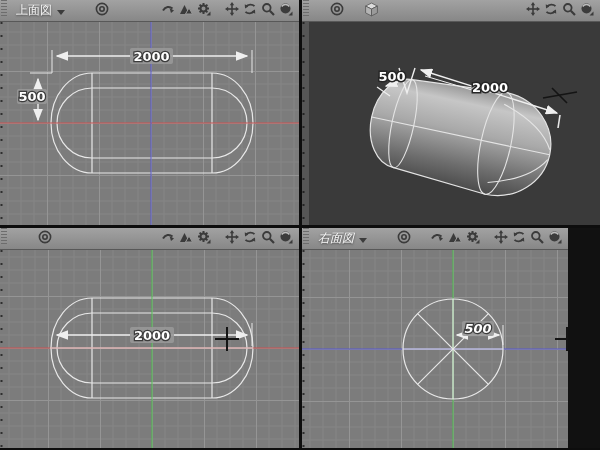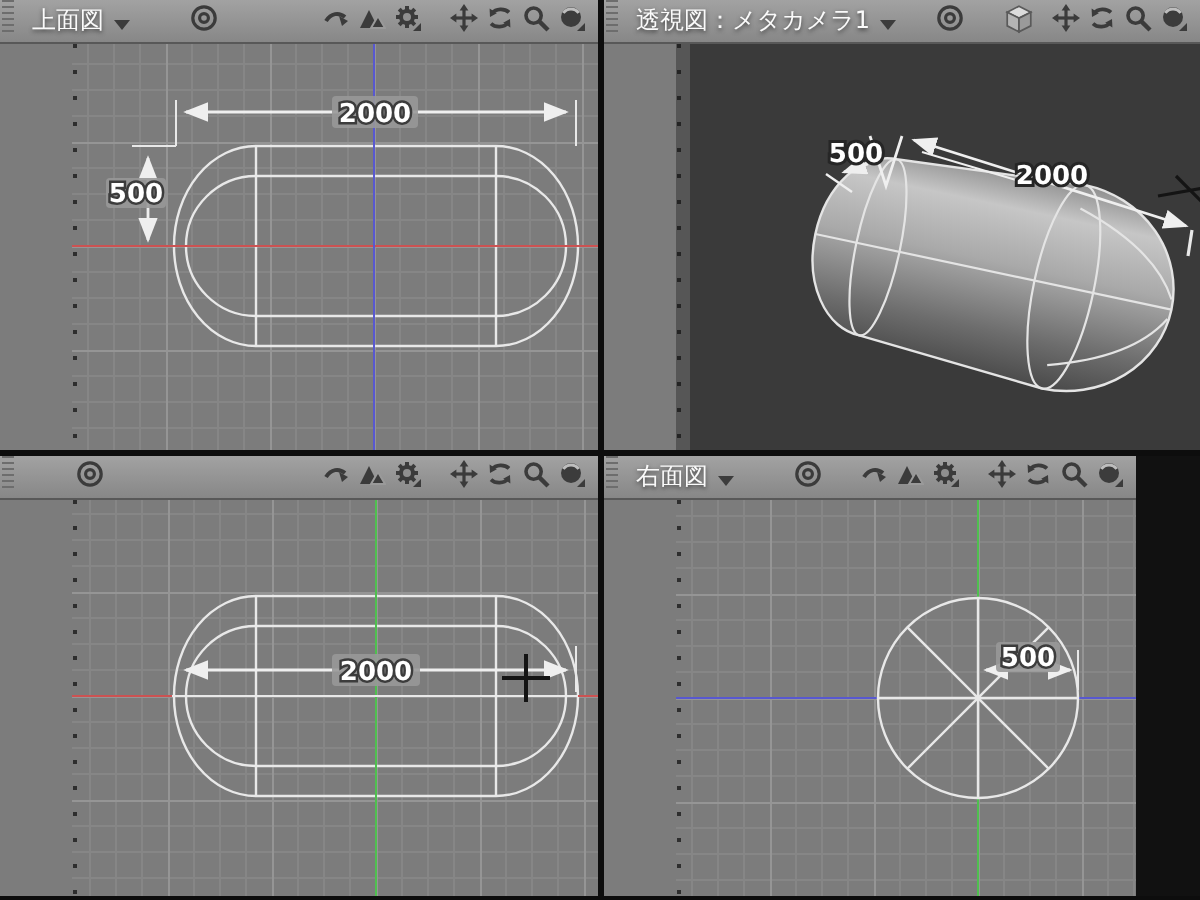--- a/index.html
+++ b/index.html
@@ -6,21 +6,21 @@
   *{box-sizing:border-box;}
   #stage{
     position:relative;width:600px;height:450px;overflow:hidden;
     font-family:"DejaVu Sans","Liberation Sans",sans-serif;
     background:#111;
   }
   .viewport{position:absolute;overflow:hidden;background:#7c7c7c;}
   #vp-top{left:0;top:0;width:299px;height:225px;}
   #vp-persp{left:302px;top:0;width:298px;height:225px;}
   #vp-front{left:0;top:228px;width:299px;height:222px;}
-  #vp-right{left:302px;top:228px;width:266px;height:222px;}
+  #vp-right{left:302px;top:228px;width:266px;height:222px;font-style:italic;}
   .divider-v{position:absolute;left:299px;top:0;width:3px;height:450px;background:#0d0d0d;}
   .divider-h{position:absolute;left:0;top:225px;width:600px;height:3px;background:#0d0d0d;}
   .bottom-strip{position:absolute;left:0;top:448px;width:600px;height:2px;background:#0d0d0d;}
 
   .vp-header{
     height:22px;display:flex;align-items:flex-start;
     background:linear-gradient(#a2a2a2,#878787);
     border-bottom:1px solid #585858;
     padding:0 4px 16px 0;position:relative;z-index:3;
   }
@@ -31,21 +31,21 @@
     display:flex;align-items:center;gap:5px;color:#fafafa;font-size:12px;
     text-shadow:0 1px 2px rgba(40,40,40,.8);padding:2px 4px;cursor:default;white-space:nowrap;
   }
   .tri-down{width:0;height:0;border-left:4px solid transparent;border-right:4px solid transparent;
     border-top:5px solid #3c3c3c;margin-top:4px;}
   .icon-btn{width:18px;height:18px;display:flex;align-items:center;justify-content:center;position:relative;}
   .icon-btn svg{display:block;}
   .hgroup{display:flex;align-items:center;}
   .push{margin-left:auto;}
   .gap-sm{margin-left:10px;}
-  .vp-canvas{position:relative;padding-left:36px;}
+  .vp-canvas{position:relative;}
   .snap-badge{
     position:absolute;right:3px;bottom:4px;background:#282828;color:#fff;
     font-size:12px;padding:2px 7px;line-height:15px;white-space:nowrap;
   }
   svg text.dim{
     font-family:"DejaVu Sans","Liberation Sans",sans-serif;
     font-size:13px;font-weight:bold;fill:#ffffff;
     stroke:#3c3c3c;stroke-width:2.5px;paint-order:stroke;
     text-anchor:middle;
   }
@@ -171,24 +171,20 @@
           <rect x="17" y="67" width="30" height="15" rx="2" fill="#989898" opacity="0.9"></rect>
           <text class="dim" x="32" y="79">500</text>
         </g>
       </svg>
     </div>
   </div>
 
   <div class="viewport" id="vp-persp">
     <div class="vp-header">
       <div class="grip"></div>
-      <div class="vp-title">
-        <span>透視図：メタカメラ1</span>
-        <span class="tri-down"></span>
-      </div>
       <div class="icon-btn" style="margin-left:14px">
         <svg width="16" height="16" viewBox="0 0 16 16">
             <circle cx="8" cy="8" r="5.6" fill="none" stroke="#3b3b3b" stroke-width="1.6"></circle>
             <circle cx="8" cy="8" r="2.2" fill="none" stroke="#3b3b3b" stroke-width="1.6"></circle>
           </svg>
       </div>
       <div class="icon-btn" style="margin-left:16px">
         <svg width="15" height="15" viewBox="0 0 14 14">
             <polygon points="7,1 12.5,3.8 7,6.6 1.5,3.8" fill="#dcdcdc" stroke="#5a5a5a" stroke-width="0.8"></polygon>
             <polygon points="1.5,3.8 7,6.6 7,13 1.5,10.2" fill="#b4b4b4" stroke="#5a5a5a" stroke-width="0.8"></polygon>

